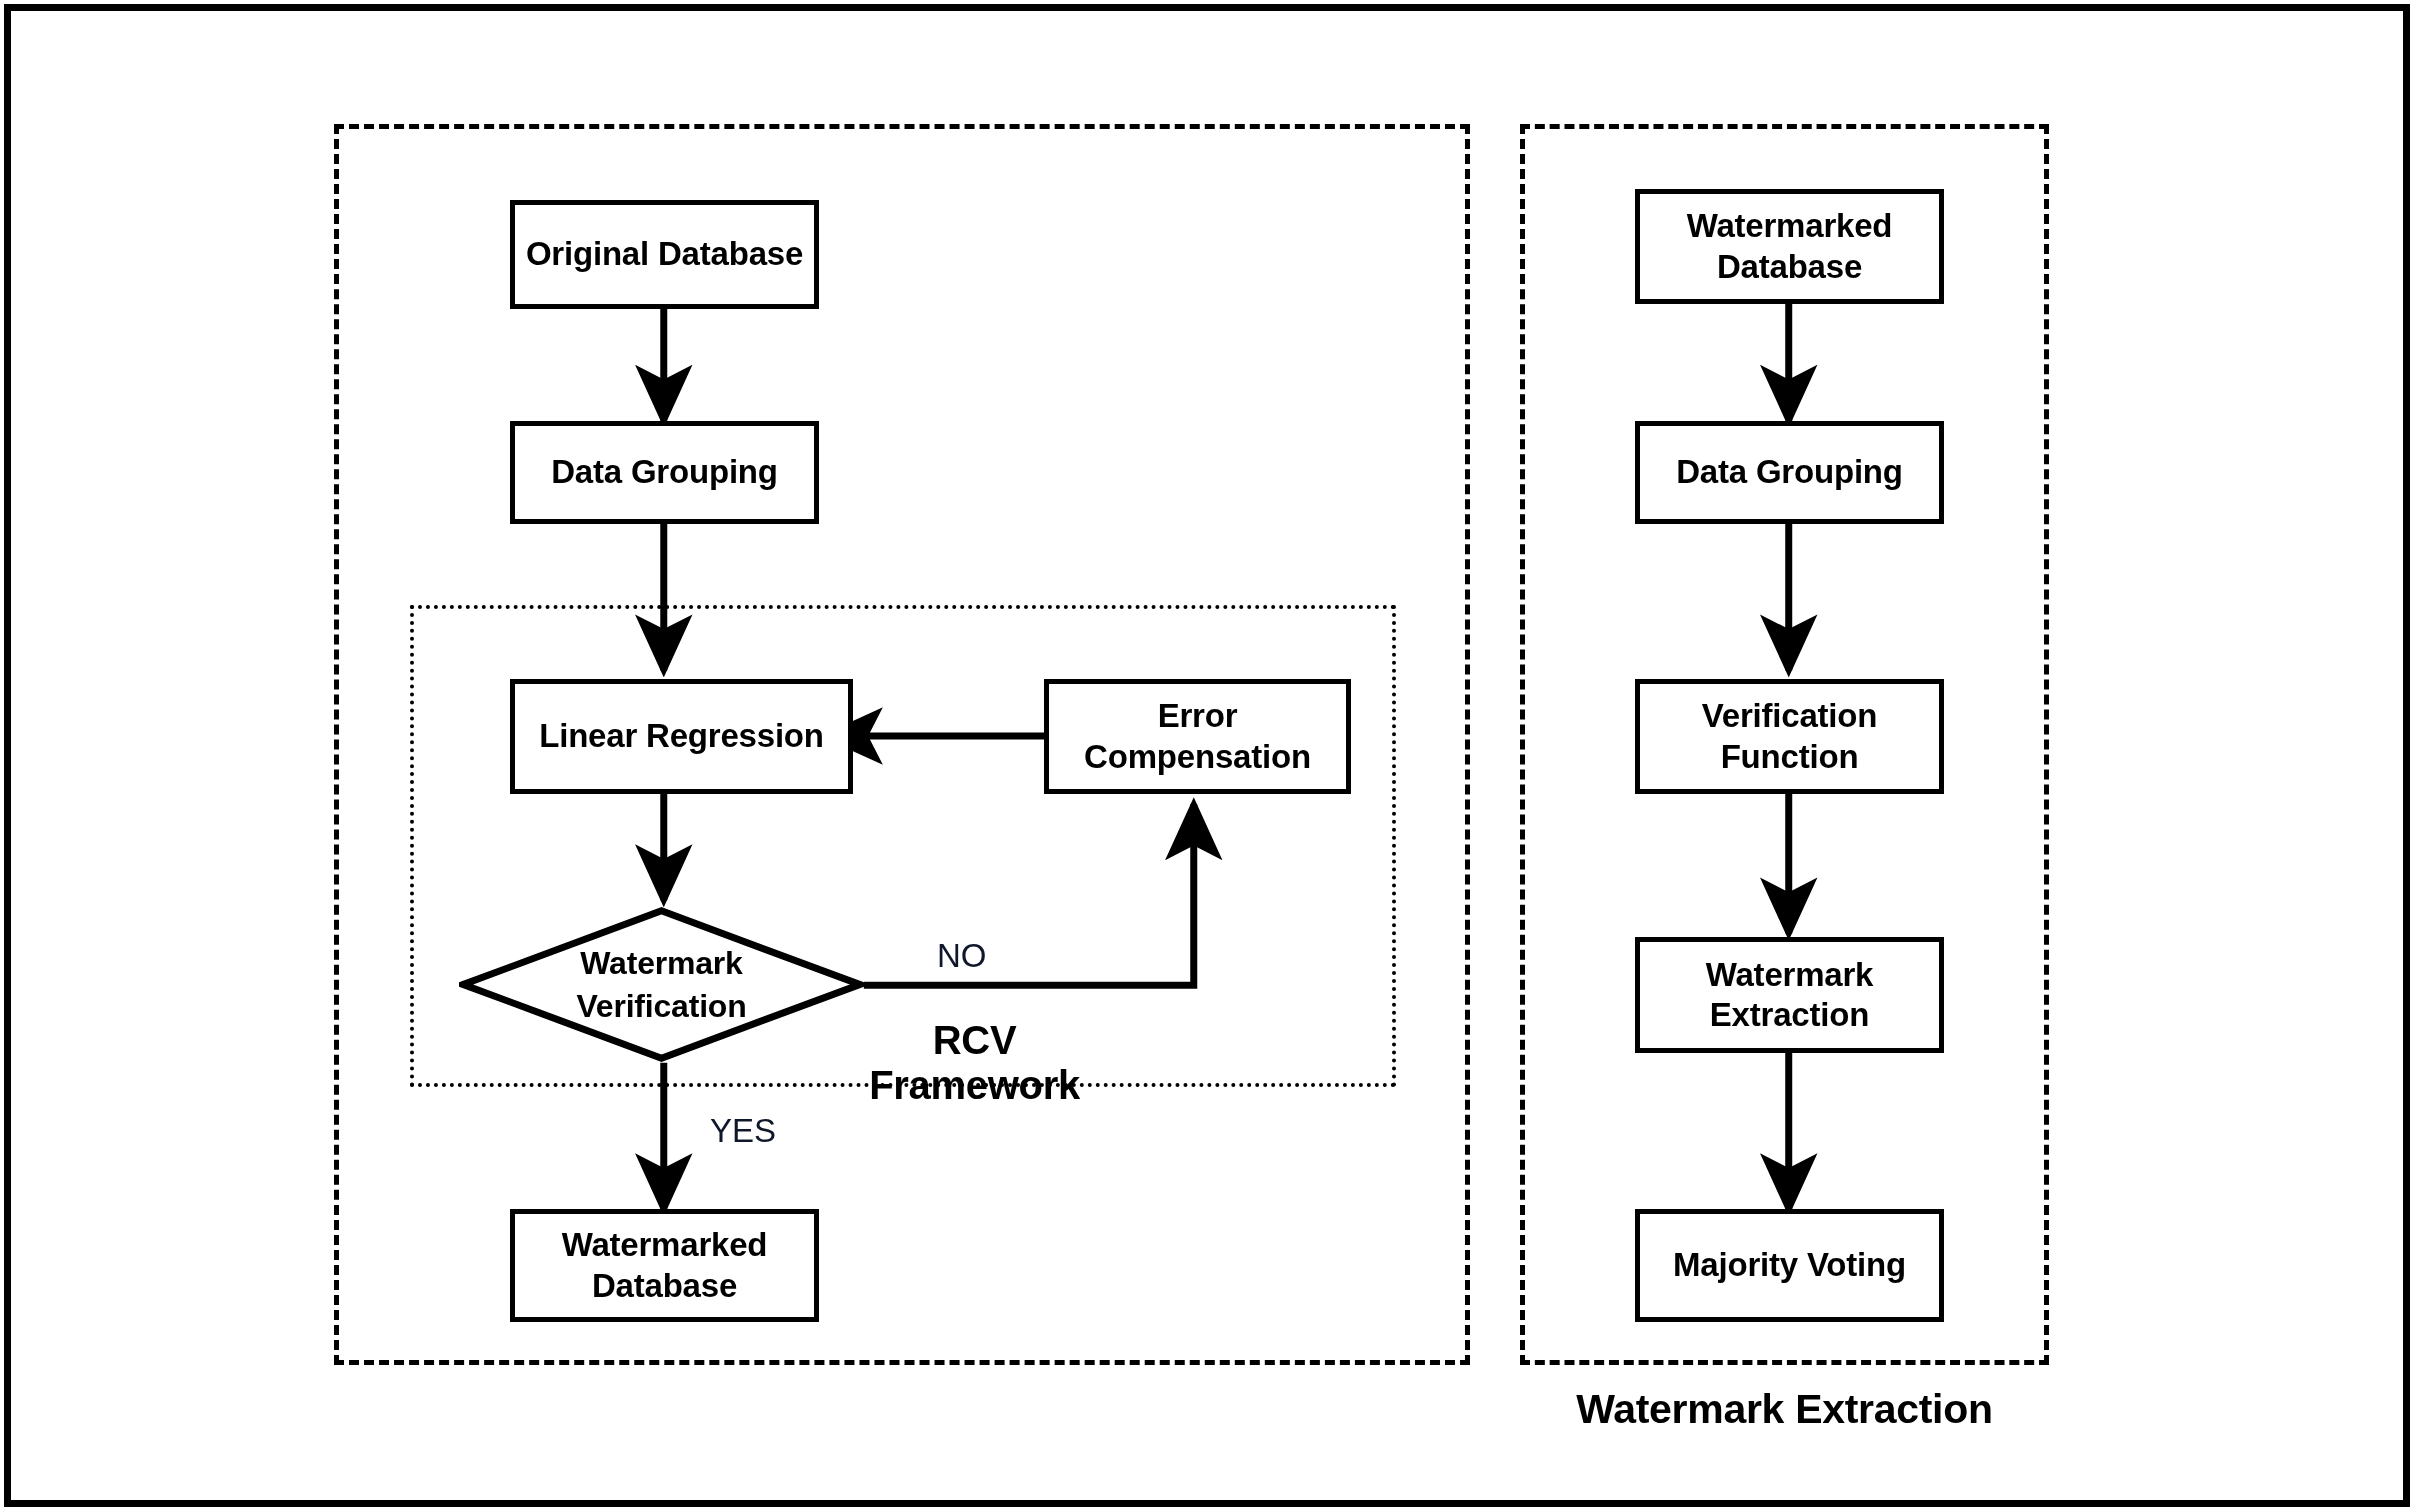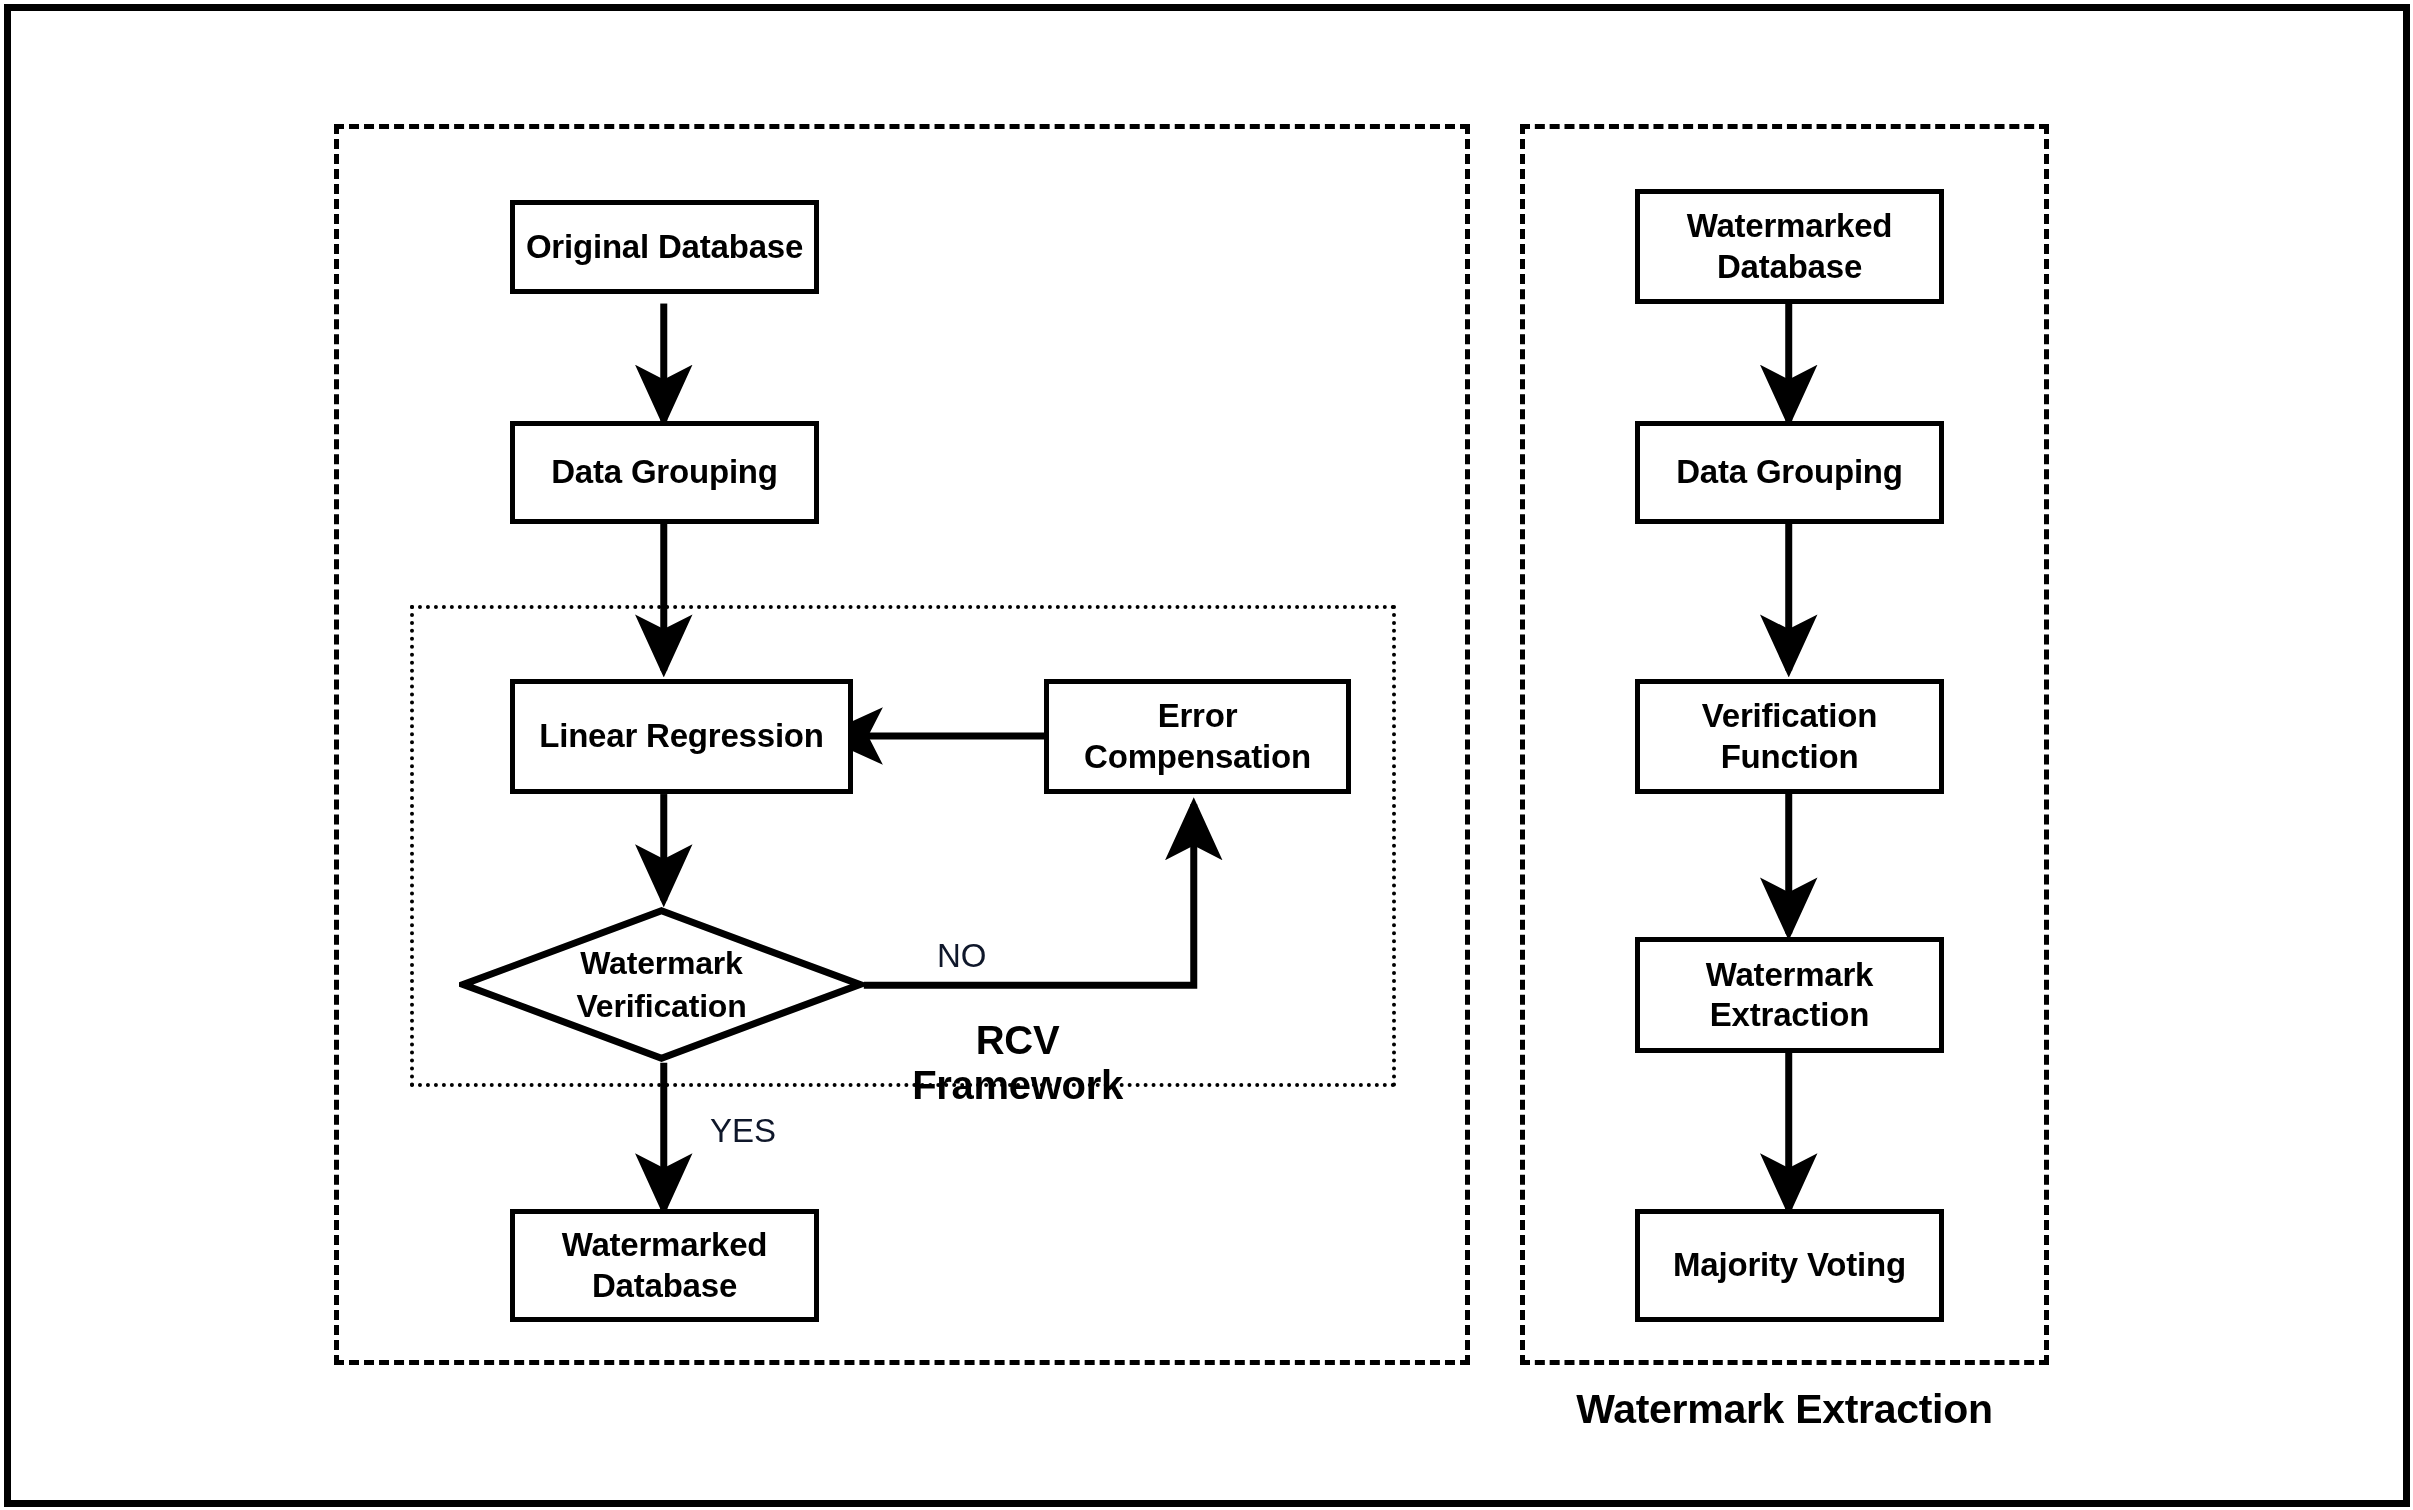--- a/index.html
+++ b/index.html
@@ -30,21 +30,21 @@
   #group-extraction{left:1520px;top:124px;width:529px;height:1241px;}
   
   #rcv-box{
     position:absolute;
     left:410px;top:605px;width:986px;height:482px;
     border:4.5px dotted #000000;
     box-sizing:border-box;
   }
   #rcv-label{
     position:absolute;
-    left:890px;top:1018px;
+    left:847px;top:1018px;
     width:255px;
     text-align:center;
     font-size:40px;font-weight:bold;color:#000;
     letter-spacing:-0.3px;
   }
   
   .node{
     position:absolute;
     border:5.7px solid #000000;
     background:#ffffff;
@@ -119,21 +119,21 @@
     <line x1="1640" y1="1155" x2="1298" y2="1155" stroke="#000" stroke-width="11" marker-end="url(#arrowhead)"></line>
 
     <line x1="1042" y1="1668" x2="1042" y2="1898" stroke="#000" stroke-width="11" marker-end="url(#arrowhead)"></line>
 
     <line x1="2808" y1="476" x2="2808" y2="660" stroke="#000" stroke-width="11" marker-end="url(#arrowhead)"></line>
     <line x1="2808" y1="822" x2="2808" y2="1052" stroke="#000" stroke-width="11" marker-end="url(#arrowhead)"></line>
     <line x1="2808" y1="1246" x2="2808" y2="1465" stroke="#000" stroke-width="11" marker-end="url(#arrowhead)"></line>
     <line x1="2808" y1="1652" x2="2808" y2="1898" stroke="#000" stroke-width="11" marker-end="url(#arrowhead)"></line>
   </svg>
 
-  <div class="node" style="left:510px;top:200px;width:309px;height:94px;">
+  <div class="node" style="left:510px;top:200px;width:309px;height:109px;">
     <span>Original Database</span>
   </div>
 
   <div class="node" style="left:510px;top:421px;width:309px;height:103px;">
     <span>Data Grouping</span>
   </div>
 
   <div class="node" style="left:510px;top:679px;width:343px;height:115px;">
     <span>Linear Regression</span>
   </div>

